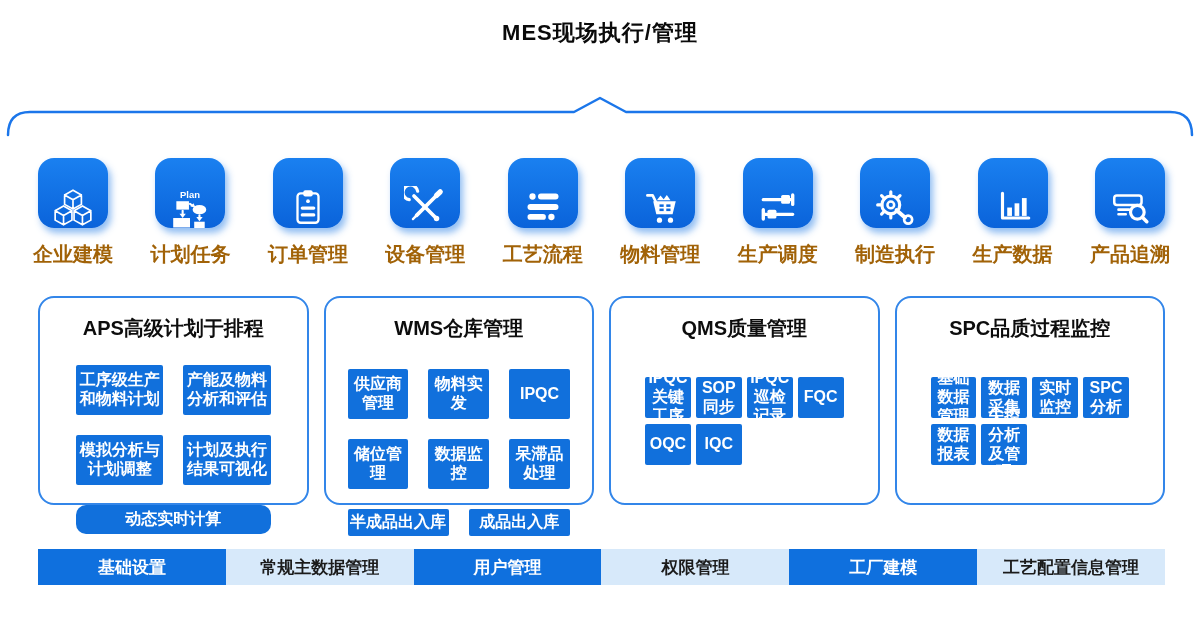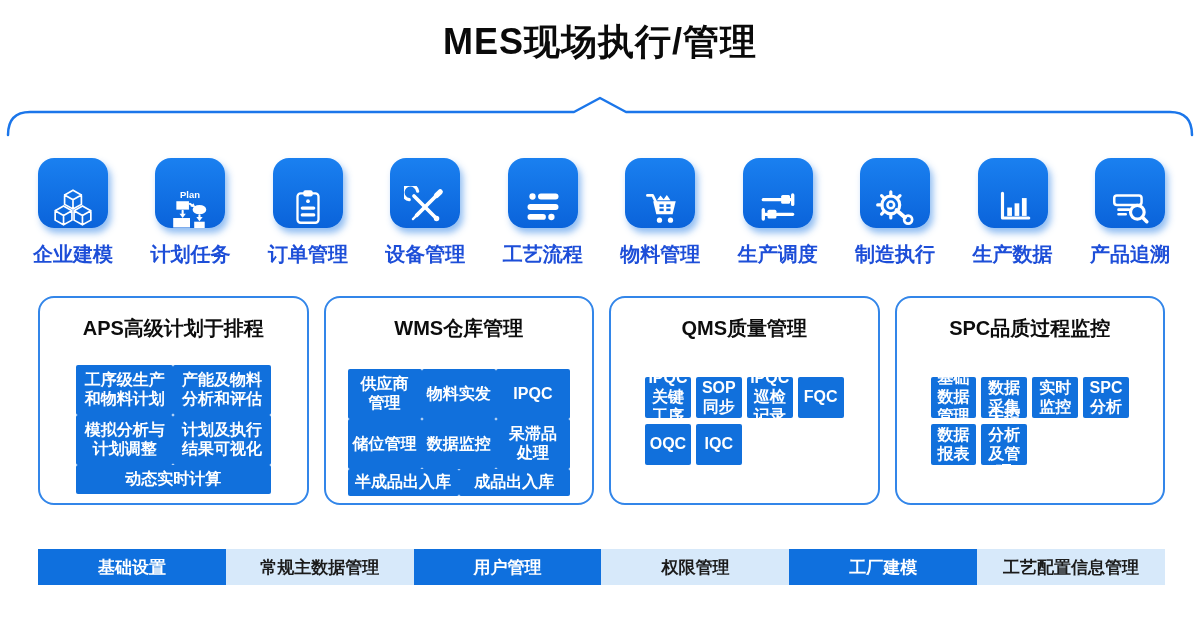--- a/index.html
+++ b/index.html
@@ -4,62 +4,62 @@
 <style>
   html,body{margin:0;padding:0;}
   body{
     width:1200px;height:626px;position:relative;background:#ffffff;
     font-family:"Liberation Sans","DejaVu Sans",sans-serif;overflow:hidden;
   }
   [data-interactable]{box-sizing:border-box;}
 
   .main-title{
     position:absolute;top:18px;left:0;width:100%;text-align:center;
-    font-size:36px;font-weight:800;color:#0a0a0a;letter-spacing:1px;
+    font-size:22px;font-weight:800;color:#0a0a0a;letter-spacing:1px;
   }
   .brace-svg{position:absolute;top:93px;left:0;}
 
   
   .icons-row{
     position:absolute;top:158px;left:38px;width:1127px;
     display:flex;justify-content:space-between;
   }
   .icon-item{width:70px;display:flex;flex-direction:column;align-items:center;}
   .tile{
     width:70px;height:70px;border-radius:16px;
     background:linear-gradient(180deg,#1a80f0 0%,#0a63da 100%);
     box-shadow:3px 5px 7px rgba(125,178,240,0.85);
     display:flex;align-items:flex-end;justify-content:center;
   }
   .icon-label{
-    margin-top:13px;font-size:20px;font-weight:bold;color:#1d4ed8;white-space:nowrap;
+    margin-top:13px;font-size:20px;font-weight:bold;color:#a16207;white-space:nowrap;
   }
 
   
   .panels-row{
     position:absolute;top:296px;left:38px;width:1127px;display:flex;gap:15px;
   }
   .panel{
     flex:1;height:209px;background:#ffffff;border:2px solid #3386e9;border-radius:16px;
   }
   .panel-title{
     text-align:center;font-size:20px;font-weight:800;color:#0d0d0d;margin:17px 0 23px 0;
   }
-  .grid{display:grid;gap:0;}
+  .grid{display:grid;gap:20px;}
   .grid-aps{grid-template-columns:1fr 1fr;grid-template-rows:50px 50px 29px;padding:0 36px;}
   .grid-wms{grid-template-columns:repeat(6,1fr);grid-template-rows:50px 50px 27px;padding:4px 22px;}
   .grid-2col{grid-template-columns:1fr 1fr 1fr 1fr;grid-template-rows:41px 41px 41px;gap:6px 5px;padding:12px 34px;}
   .cell{
     background:#1170dc;color:#ffffff;font-weight:bold;font-size:16px;line-height:1.18;
     display:flex;align-items:center;justify-content:center;text-align:center;
     white-space:pre-line;border-radius:2px;
   }
   .span2{grid-column:span 2;}
   .span3{grid-column:span 3;}
-  .aps-wide{grid-column:1 / 3;}
+  .aps-wide{grid-column:1 / 3;border-radius:10px;}
 
   
   .bottom-bar{
     position:absolute;top:549px;left:38px;width:1127px;height:36px;display:flex;
   }
   .seg{
     flex:1;display:flex;align-items:center;justify-content:center;
     font-size:17px;font-weight:bold;
   }
   .seg-solid{background:#0f70de;color:#ffffff;}

